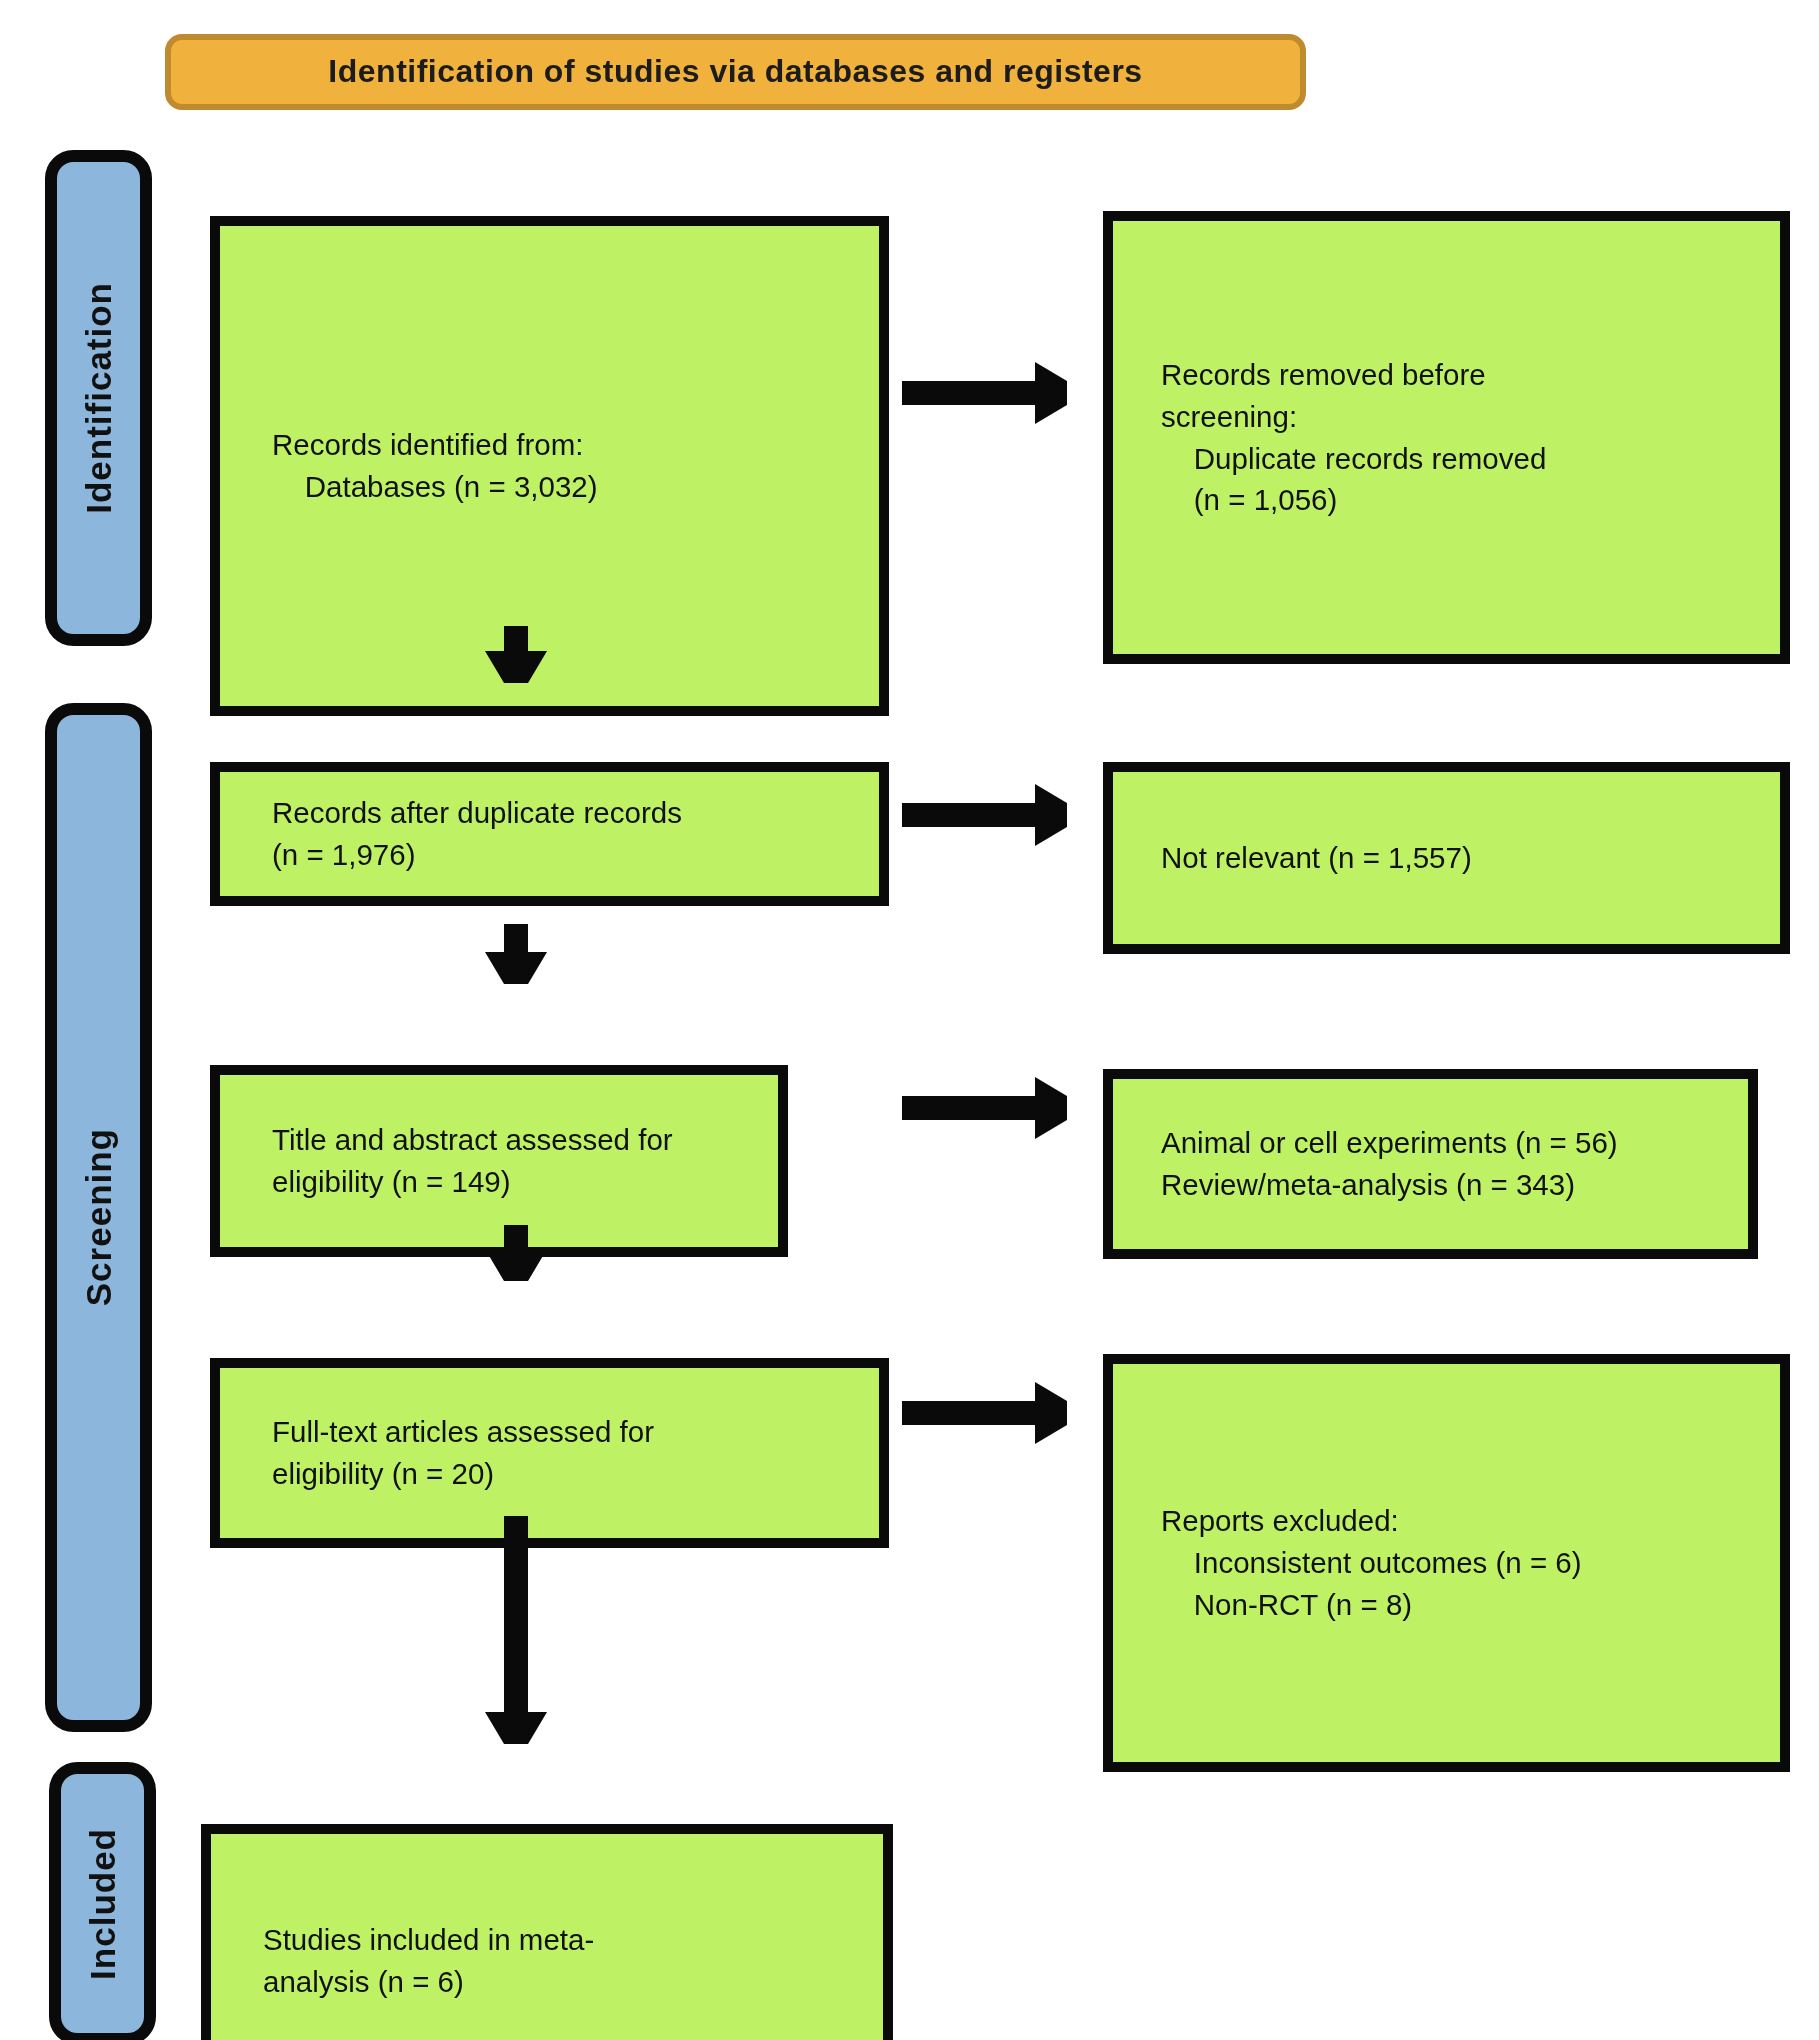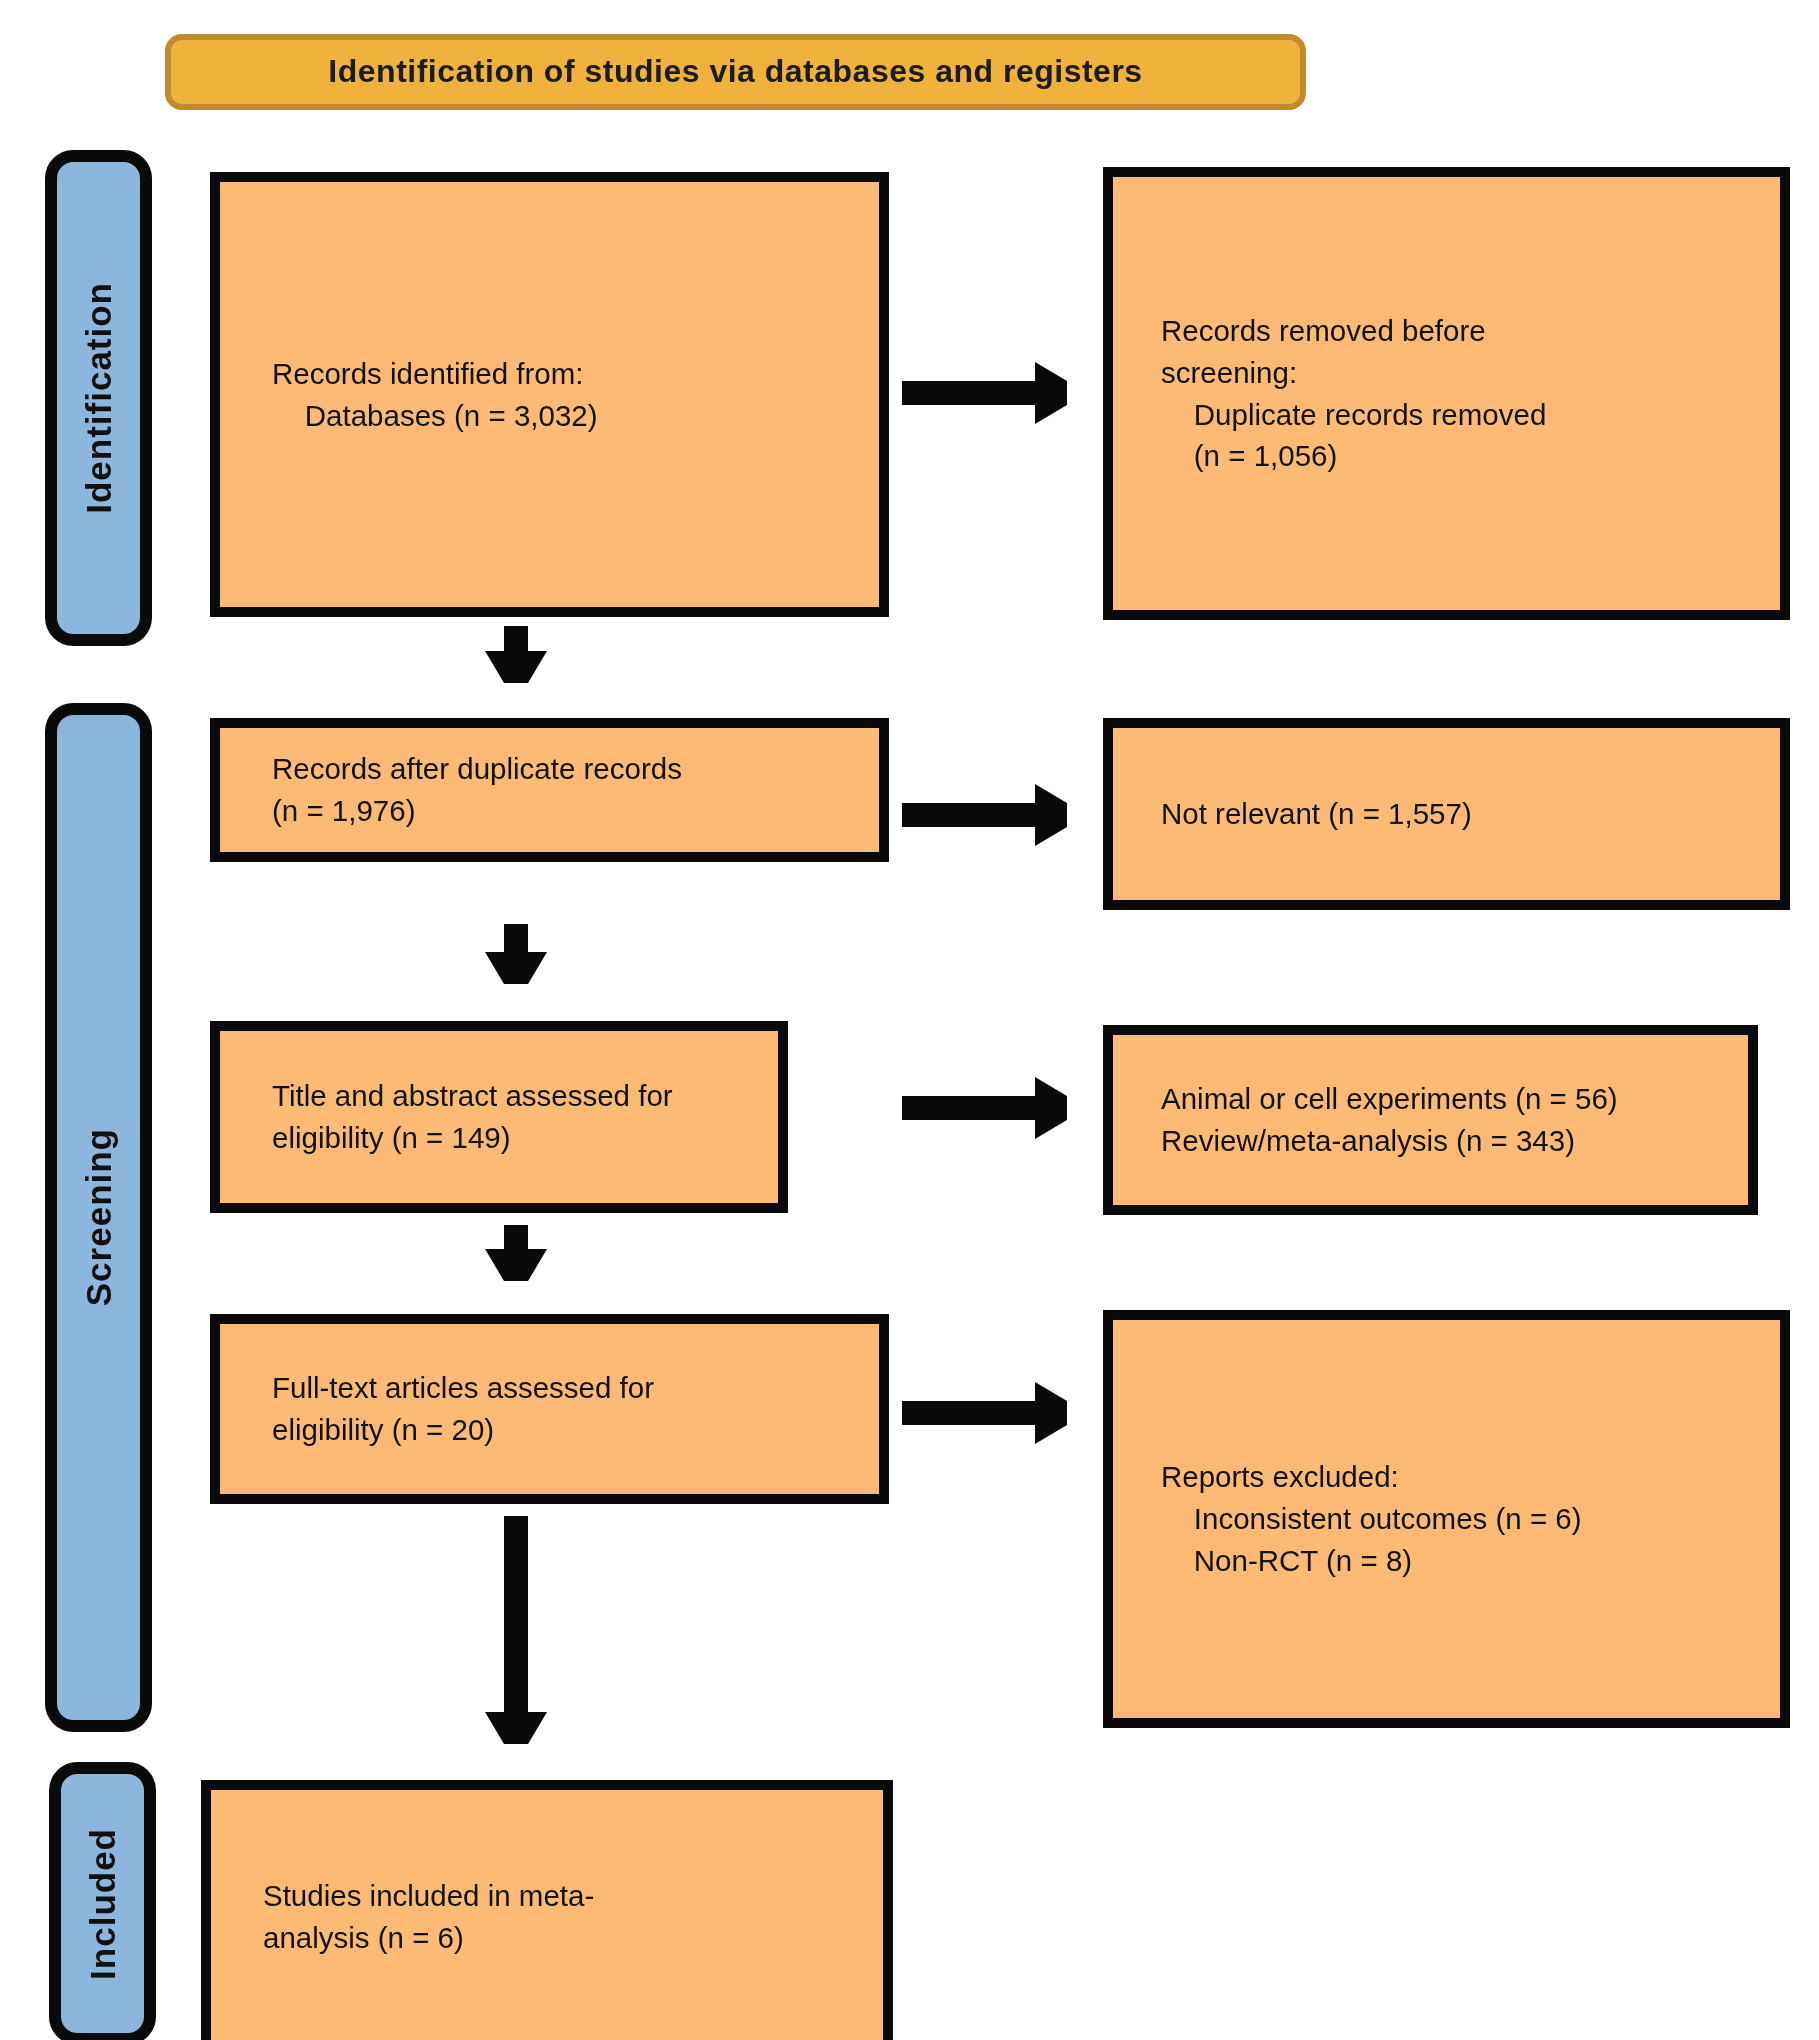--- a/index.html
+++ b/index.html
@@ -47,28 +47,28 @@
     font-size: 35px; font-weight: bold; color: #111;
     letter-spacing: 1px;
     white-space: nowrap;
   }
   .stage-identification { left: 21px; top: 126px; width: 107px; height: 496px; }
   .stage-screening      { left: 21px; top: 679px; width: 107px; height: 1029px; }
   .stage-included       { left: 25px; top: 1738px; width: 107px; height: 283px; }
   
   .box {
     position: absolute;
-    background: #fdba74;
+    background: #bef264;
     border: 10.5px solid var(--ink);
     display: flex; align-items: center;
     padding-left: 40px; padding-right: 21px;
-    font-size: 29.5px; line-height: 1.42; color: #111;
+    font-size: 29.5px; line-height: 1.42; color: #111; margin-top: 44px;
   }
   .box span { white-space: pre-wrap; }
-  .box-b1 { left: 186px;  top: 148px;  width: 679px; height: 445px; }
+  .box-b1 { left: 186px;  top: 148px;  width: 679px; height: 500px; }
   .box-b2 { left: 186px;  top: 694px;  width: 679px; height: 144px; }
   .box-b3 { left: 186px;  top: 997px; width: 578px; height: 192px; }
   .box-b4 { left: 186px;  top: 1290px; width: 679px; height: 190px; }
   .box-b5 { left: 177px;  top: 1756px; width: 692px; height: 274px; }
   .box-r1 { left: 1079px; top: 143px;  width: 687px; height: 453px; padding-left: 36px; }
   .box-r2 { left: 1079px; top: 694px;  width: 687px; height: 192px; padding-left: 36px; }
   .box-r3 { left: 1079px; top: 1001px; width: 655px; height: 190px; padding-left: 36px; }
   .box-r4 { left: 1079px; top: 1286px; width: 687px; height: 418px; padding-left: 36px; }
   
   .arrow-h {

